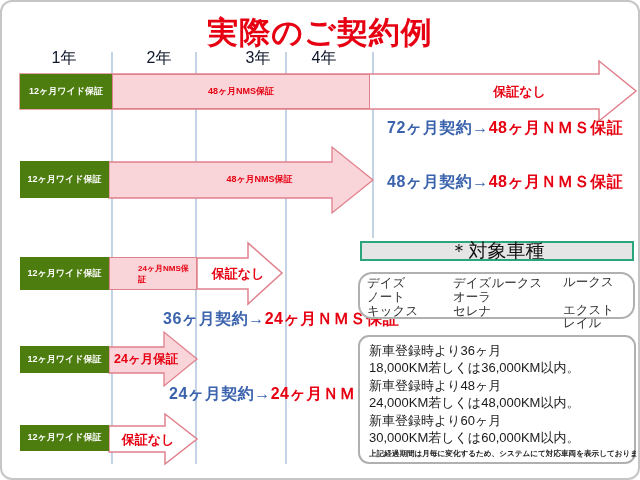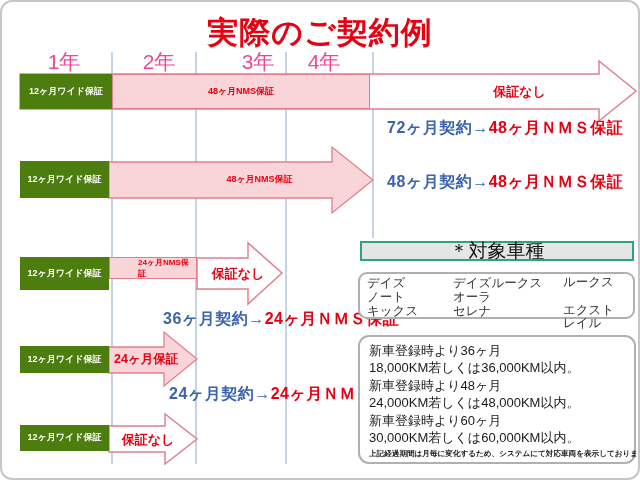--- a/index.html
+++ b/index.html
@@ -3,39 +3,39 @@
 <meta charset="utf-8">
 <style>
   * { margin:0; padding:0; box-sizing:border-box; }
   html,body { background:#fff; }
   body { font-family:"Liberation Sans","DejaVu Sans",sans-serif; }
   #stage { position:relative; width:640px; height:480px; background:#fff;
            border:2px solid #c6c6c6; border-radius:12px; overflow:hidden; }
   .abs { position:absolute; }
   .title { left:0; right:0; top:10px; text-align:center; color:#e60012;
            font-size:31px; font-weight:bold; letter-spacing:1px; z-index:4; }
-  .year-label { top:46px; font-size:21px; color:#ec4899; transform:translateX(-50%); z-index:2; }
+  .year-label { top:46px; font-size:16px; color:#0f172a; transform:translateX(-50%); z-index:2; }
   svg.layer { left:0; top:0; z-index:1; }
   .red-box { background:#4d7c0f; color:#fff; font-weight:bold; font-size:9px;
              display:flex; align-items:center; justify-content:center;
              text-align:center; z-index:3; line-height:1.1; }
   .pink-box { background:#f9d4d8; border:1px solid #e0808d; display:flex;
               align-items:center; justify-content:center; color:#e60012;
               font-weight:bold; z-index:2; }
   .seg-label { color:#e60012; font-weight:bold; z-index:3; text-align:center; white-space:nowrap; }
   .tail-label { color:#e60012; font-weight:bold; font-size:13px; text-align:center;
                 z-index:3; white-space:nowrap; }
   .annotation { font-weight:bold; font-size:16px; z-index:3; white-space:nowrap; letter-spacing:0.5px; }
   .annotation .blue { color:#3b63ad; }
   .annotation .red { color:#e60012; }
   .green-header { left:358px; top:239px; width:274px; height:20px; background:#e5e5e5;
                   border:2px solid #2aa57d; display:flex; align-items:center;
                   justify-content:center; font-size:19px; color:#111; z-index:3; }
   .round-box { background:#fff; border:2px solid #b0b0b0; z-index:3; }
-  .models-box { left:356px; top:270px; width:277px; height:47px; border-radius:9px;
+  .models-box { left:356px; top:270px; width:277px; height:47px; border-radius:14px;
                 padding:3px 7px; font-size:12.5px; color:#333; }
   .models-row { display:flex; line-height:13.8px; }
   .mcol1 { width:74px; } .mcol2 { width:110px;margin-left:12px; } .mcol3 { flex:1;font-family:Liberation Mono, monospace; }
   .cond-box { left:356px; top:333px; width:278px; height:129px; border-radius:11px;
               padding:5px 8px 2px 9px; }
   .cond-line { font-size:13px; line-height:17.4px; color:#1a1a1a; white-space:nowrap; }
   .cond-note { font-size:7.6px; font-weight:bold; color:#222; margin-top:3px; white-space:nowrap; }
 </style>
 </head>
 <body>
@@ -75,21 +75,21 @@
     <span class="blue">72ヶ月契約→</span><span class="red">48ヶ月ＮＭＳ保証</span>
   </div>
 
   <div class="abs red-box" style="left:18px; top:159px; width:89px; height:37px;">12ヶ月ワイド保証</div>
   <div class="abs seg-label" style="left:180px; top:171px; width:155px; font-size:9px;">48ヶ月NMS保証</div>
   <div class="abs annotation" style="left:385px; top:170px;">
     <span class="blue">48ヶ月契約→</span><span class="red">48ヶ月ＮＭＳ保証</span>
   </div>
 
   <div class="abs red-box" style="left:18px; top:255px; width:89px; height:33px;">12ヶ月ワイド保証</div>
-  <div class="abs pink-box" style="left:107px; top:255px; width:88px; height:22px; font-size:8px;padding-left:28px;">24ヶ月NMS保証</div>
+  <div class="abs pink-box" style="left:107px; top:255px; width:88px; height:33px; font-size:8px;padding-left:28px;">24ヶ月NMS保証</div>
   <div class="abs tail-label" style="left:198px; top:263px; width:76px;">保証なし</div>
   <div class="abs annotation" style="left:161px; top:307px;">
     <span class="blue">36ヶ月契約→</span><span class="red">24ヶ月ＮＭＳ保証</span>
   </div>
 
   <div class="abs red-box" style="left:18px; top:344px; width:89px; height:27px;">12ヶ月ワイド保証</div>
   <div class="abs seg-label" style="left:112px; top:349px; font-size:12.5px;">24ヶ月保証</div>
   <div class="abs annotation" style="left:167px; top:382px;">
     <span class="blue">24ヶ月契約→</span><span class="red">24ヶ月ＮＭＳ保証</span>
   </div>

